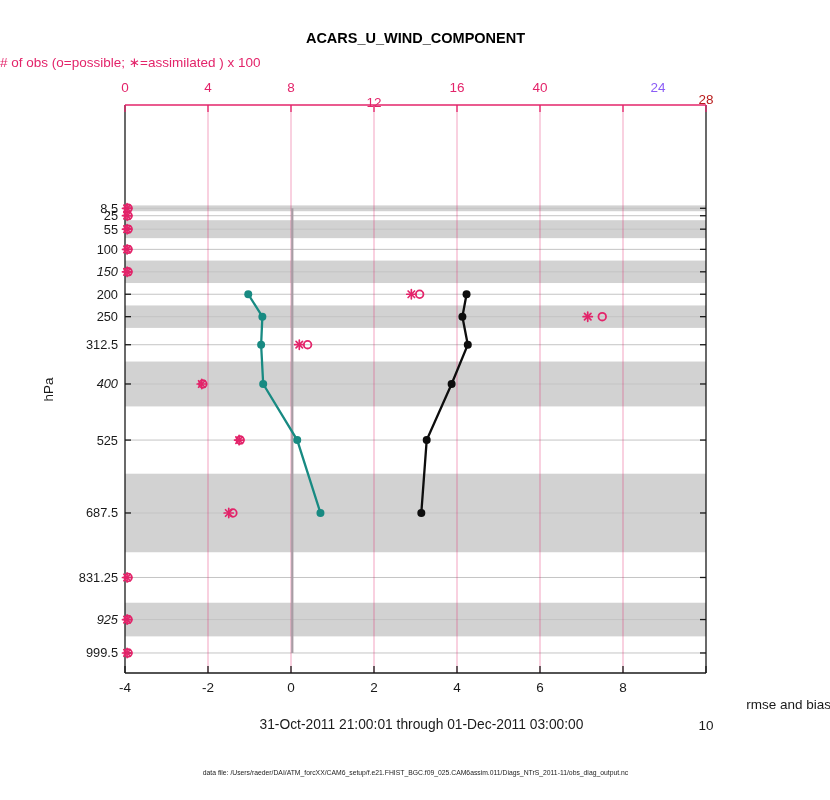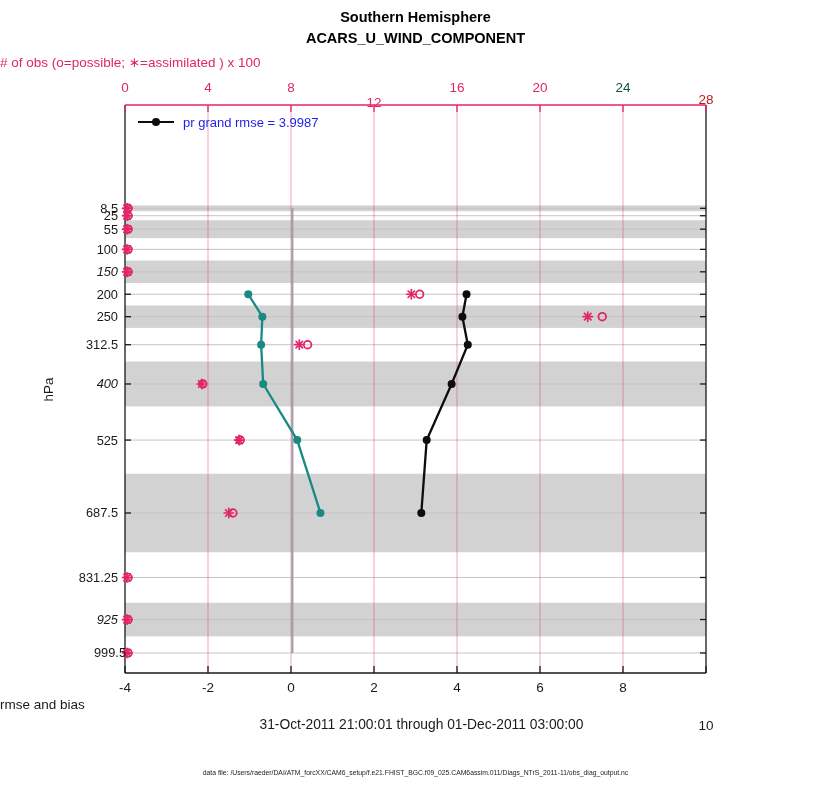--- a/index.html
+++ b/index.html
@@ -1,38 +1,37 @@
 <!DOCTYPE html>
 <html><head>
 <meta charset="utf-8">
 <style>
   html,body{margin:0;padding:0;background:#ffffff;width:830px;height:800px;overflow:hidden;}
   .figure{position:relative;width:830px;height:800px;background:#fff;
           font-family:"Liberation Sans",sans-serif;}
   .abs{position:absolute;}
   .ttl{left:0;width:831px;text-align:center;font-weight:bold;font-size:14.5px;color:#000;}
   .obslab{left:0;width:831px;font-size:13.5px;}
-  .xlab{left:0;width:831px;text-align:left;font-size:13.5px;color:#1a1a1a;}
+  .xlab{left:0;width:831px;text-align:right;font-size:13.5px;color:#1a1a1a;}
   .cap{left:6px;width:831px;text-align:center;font-size:13.8px;color:#1a1a1a;}
   .foot{left:0;width:831px;text-align:center;font-size:6.8px;color:#222;}
   .ylab{transform:rotate(-90deg);transform-origin:center;font-size:13.5px;color:#1a1a1a;}
   .tick-top{position:absolute;transform:translate(-50%,-50%);font-size:13.5px;}
   .tick-bottom{position:absolute;transform:translate(-50%,-50%);font-size:13.5px;color:#1a1a1a;}
   .tick-left{position:absolute;left:0;width:118px;text-align:right;font-size:12.8px;color:#1a1a1a;}
   .legend{left:137px;top:114px;display:flex;flex-direction:column;gap:2px;}
   .legend-row{display:flex;align-items:center;height:16px;}
   .legend-row span{font-size:13px;margin-left:8px;white-space:pre;}
   svg{display:block;}
 </style>
 </head>
 <body>
 
 <div class="figure">
 
-  <div class="abs ttl" style="top:9px;">Southern Hemisphere</div>
   <div class="abs ttl" style="top:30px;">ACARS_U_WIND_COMPONENT</div>
   <div class="abs obslab" style="top: 54px; color: rgb(227, 36, 106);"># of obs (o=possible; ∗=assimilated ) x 100</div>
 
   <svg id="plot-svg" class="abs" style="left:0;top:0;" width="830" height="800" viewBox="0 0 830 800">
       <rect x="125" y="205.3974" width="581" height="5.833100000000002" fill="#d2d2d2"></rect>
       <rect x="125" y="220.2045" width="581" height="17.948000000000008" fill="#d2d2d2"></rect>
       <rect x="125" y="260.5875" width="581" height="22.435000000000002" fill="#d2d2d2"></rect>
       <rect x="125" y="305.4575" width="581" height="22.435000000000002" fill="#d2d2d2"></rect>
       <rect x="125" y="361.54499999999996" width="581" height="44.870000000000005" fill="#d2d2d2"></rect>
       <rect x="125" y="473.71999999999997" width="581" height="78.5225000000001" fill="#d2d2d2"></rect>
@@ -219,22 +218,22 @@
         <line x1="123.825" y1="656.22565" x2="130.325" y2="649.72565"></line>
       </g>
     </svg>
 
   <div id="labels-layer" class="abs" style="left:0;top:0;width:830px;height:800px;pointer-events:none;">
       <span class="tick-top" style="left: 125px; top: 87px; color: rgb(227, 36, 106);">0</span>
       <span class="tick-top" style="left: 208px; top: 87px; color: rgb(227, 36, 106);">4</span>
       <span class="tick-top" style="left: 291px; top: 87px; color: rgb(227, 36, 106);">8</span>
       <span class="tick-top" style="left: 374px; top: 87px; color: rgb(227, 36, 106); margin-top: 15px;">12</span>
       <span class="tick-top" style="left: 457px; top: 87px; color: rgb(227, 36, 106);">16</span>
-      <span class="tick-top" style="left: 540px; top: 87px; color: rgb(227, 36, 106);">20</span>
-      <span class="tick-top" style="left: 623px; top: 87px; color: #14532d;">24</span>
+      <span class="tick-top" style="left: 540px; top: 87px; color: rgb(227, 36, 106);">40</span>
+      <span class="tick-top" style="left: 658px; top: 87px; color: #8b5cf6;">24</span>
       <span class="tick-top" style="left: 706px; top: 87px; color: #b91c1c; margin-top: 12px;">28</span>
       <span class="tick-bottom" style="left: 125px; top: 687px;">-4</span>
       <span class="tick-bottom" style="left: 208px; top: 687px;">-2</span>
       <span class="tick-bottom" style="left: 291px; top: 687px;">0</span>
       <span class="tick-bottom" style="left: 374px; top: 687px;">2</span>
       <span class="tick-bottom" style="left: 457px; top: 687px;">4</span>
       <span class="tick-bottom" style="left: 540px; top: 687px;">6</span>
       <span class="tick-bottom" style="left: 623px; top: 687px;">8</span>
       <span class="tick-bottom" style="left: 706px; top: 687px; margin-top: 38px;">10</span>
       <span class="tick-left" style="top: 200.814px;">8.5</span>
@@ -243,31 +242,24 @@
       <span class="tick-left" style="top: 241.87px;">100</span>
       <span class="tick-left" style="top: 264.305px; font-style: italic;">150</span>
       <span class="tick-left" style="top: 286.74px;">200</span>
       <span class="tick-left" style="top: 309.175px;">250</span>
       <span class="tick-left" style="top: 337.219px;">312.5</span>
       <span class="tick-left" style="top: 376.48px; font-style: italic;">400</span>
       <span class="tick-left" style="top: 432.567px;">525</span>
       <span class="tick-left" style="top: 505.481px;">687.5</span>
       <span class="tick-left" style="top: 569.982px;">831.25</span>
       <span class="tick-left" style="top: 612.048px; font-style: italic;">925</span>
-      <span class="tick-left" style="top: 645.476px; padding-left: 8px;">999.5</span>
+      <span class="tick-left" style="top: 645.476px;">999.5</span>
     </div>
 
   <div class="abs legend">
-    <div class="legend-row">
-      <svg width="38" height="10">
-        <line id="sw-rmse-line" x1="1" y1="5" x2="37" y2="5" stroke-width="2.2" stroke="#0d0d0d"></line>
-        <circle id="sw-rmse-dot" cx="19" cy="5" r="4" fill="#0d0d0d"></circle>
-      </svg>
-      <span id="leg-rmse" style="color: rgb(31, 31, 232);">pr grand rmse = 3.9987</span>
-    </div>
   </div>
 
   <div class="abs ylab" style="left:36px;top:382px;">hPa</div>
   <div class="abs xlab" style="top:697px;">rmse and bias</div>
   <div class="abs cap" style="top:717px;">31-Oct-2011 21:00:01 through 01-Dec-2011 03:00:00</div>
   <div class="abs foot" style="top:769px;">data file: /Users/raeder/DAI/ATM_forcXX/CAM6_setup/f.e21.FHIST_BGC.f09_025.CAM6assim.011/Diags_NTrS_2011-11/obs_diag_output.nc</div>
 
 </div>
 
 </body></html>

